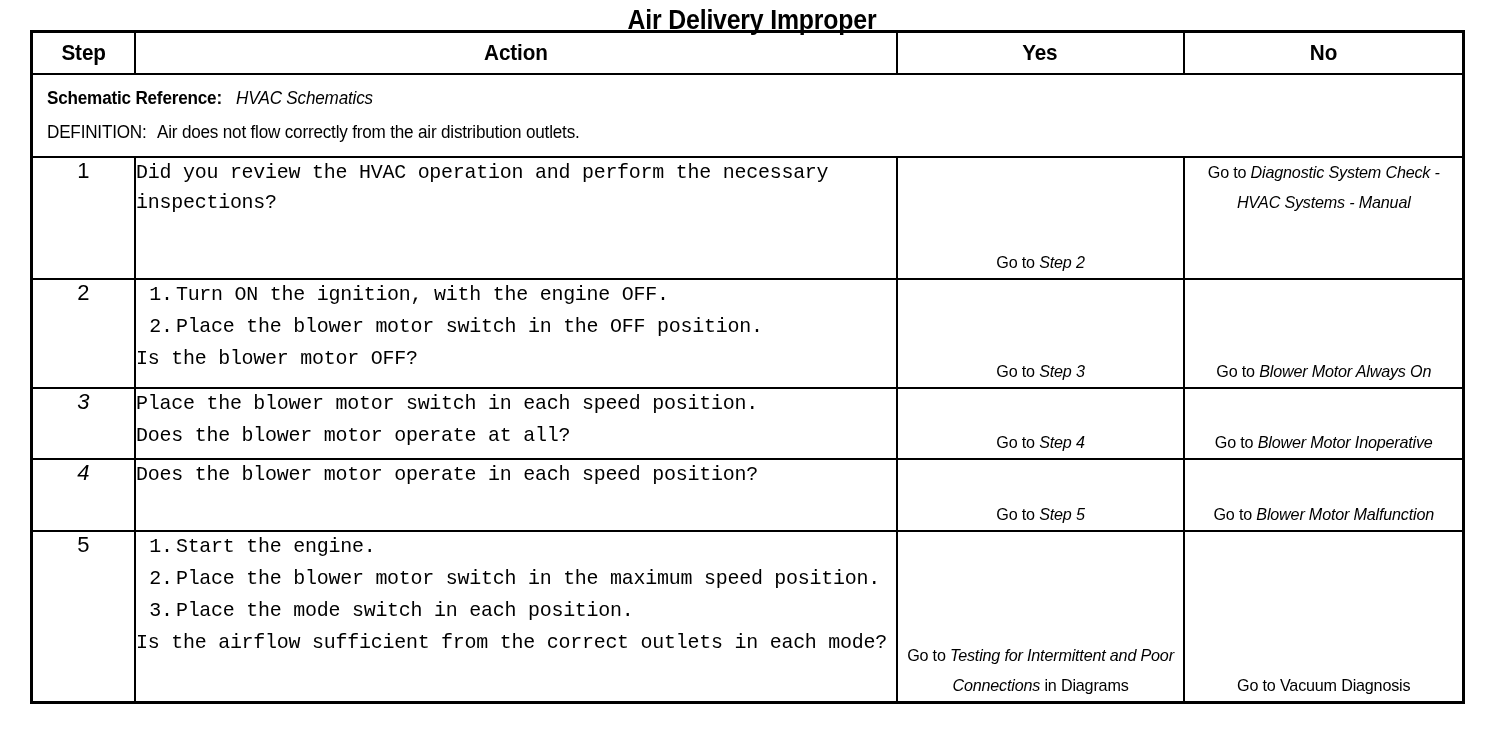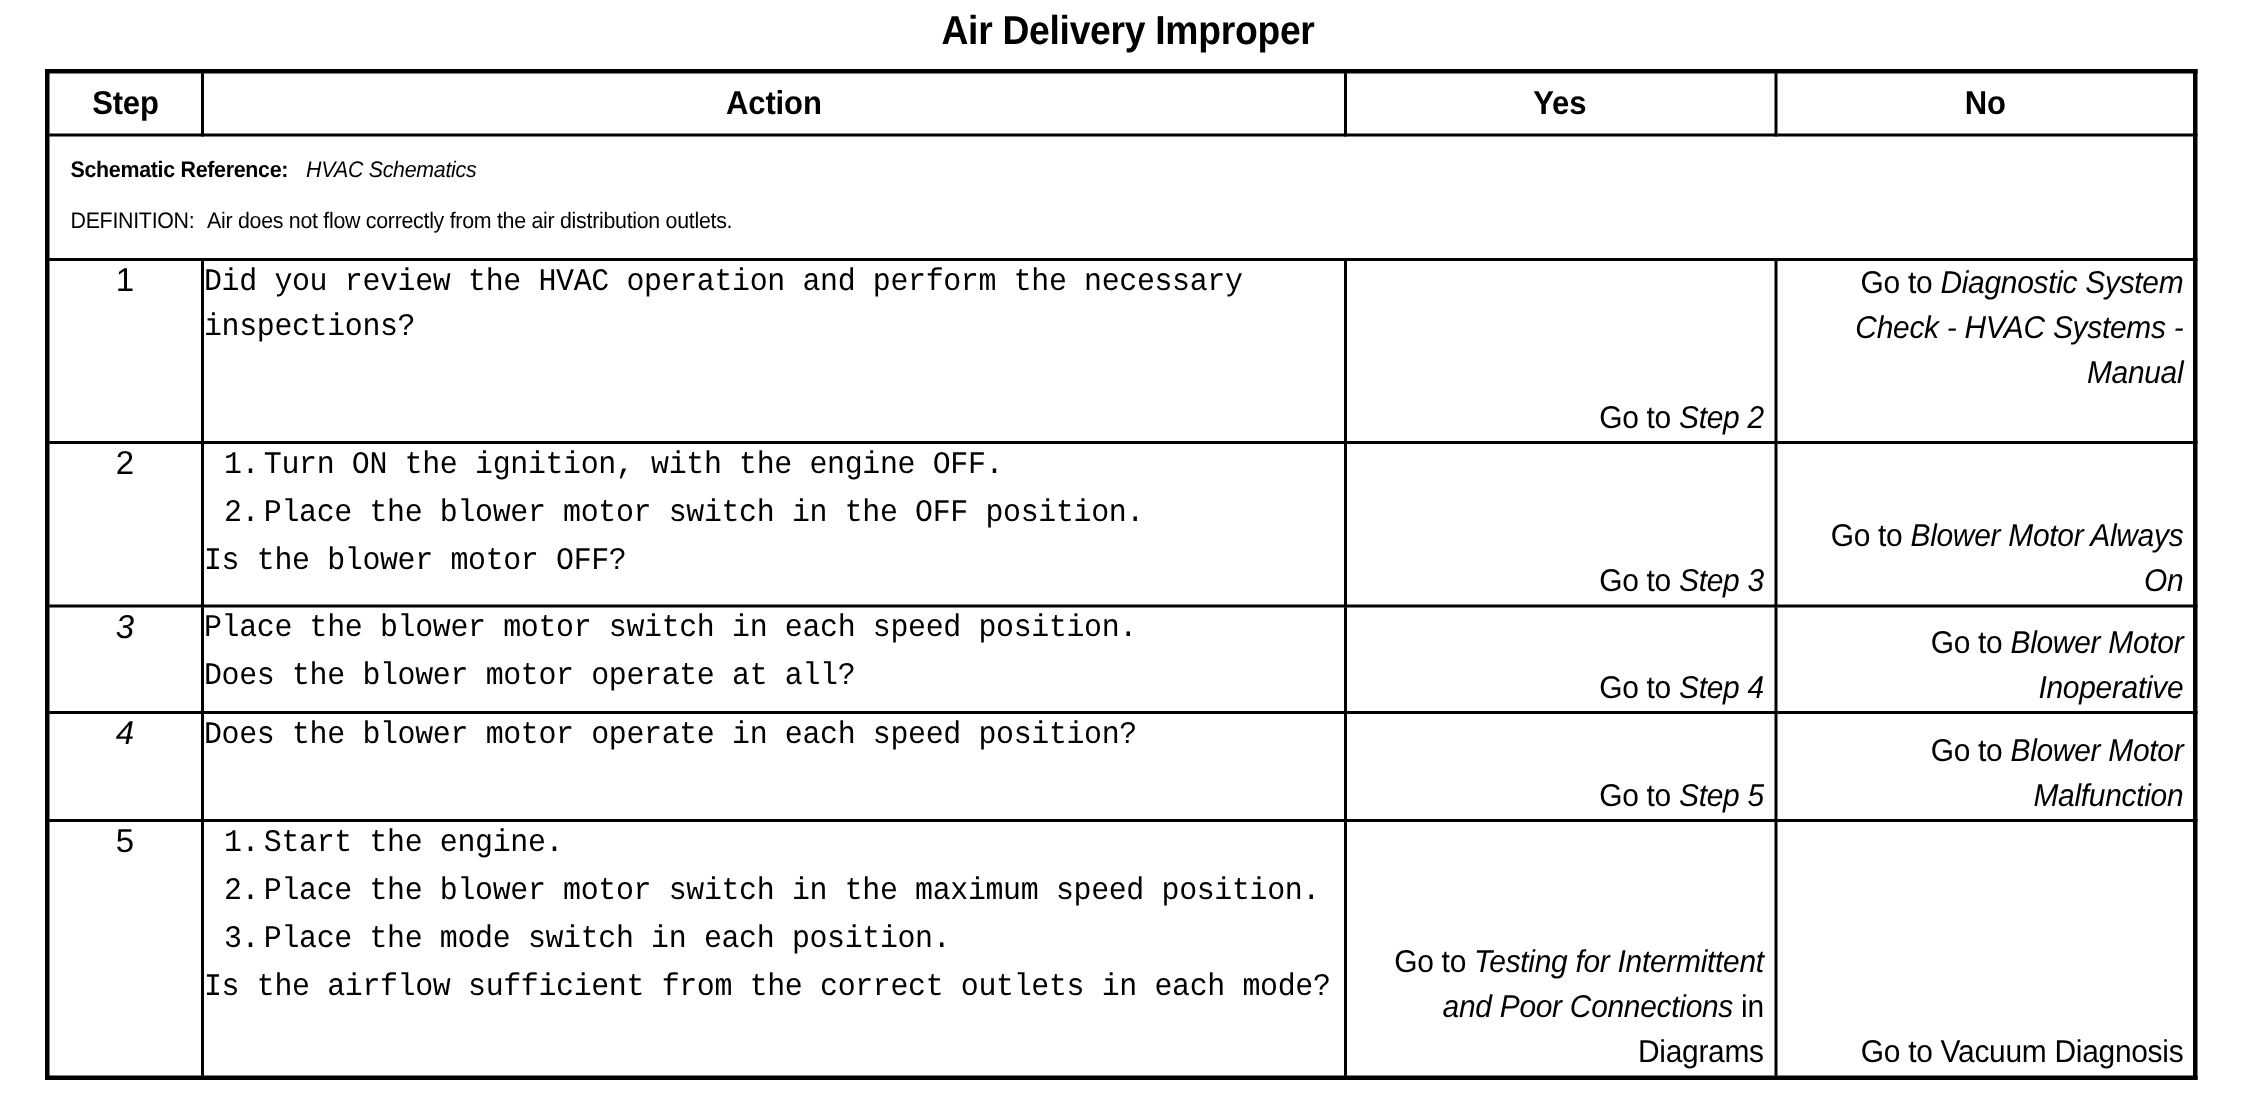--- a/index.html
+++ b/index.html
@@ -34,21 +34,21 @@
     letter-spacing: -0.2px;
     line-height: 36px;
     transform: scaleX(0.92);
     transform-origin: center top;
   }
 
   
   .dtc-table {
     position: absolute;
     left: 30px;
-    top: 46px;
+    top: 30px;
     width: 1432px;
     border-collapse: collapse;
     table-layout: fixed;
     border: 3px solid #000;
     padding-left: 32px;
   }
   .dtc-table td, .dtc-table th {
     border: 2px solid #000;
     padding: 0;
     vertical-align: top;
@@ -72,21 +72,21 @@
   }
   .hdr th > span {
     display: inline-block;
     transform: scaleX(0.94);
   }
 
   
   .defrow td {
     height: 75px;
     padding: 6px 0 0 14px;
-    font-size: 15px;
+    font-size: 18px;
     line-height: 34px;
     letter-spacing: -0.2px;
     margin-top: 11px;
   }
   .def-line { white-space: nowrap; }
   .def-line > span { display: inline-block; transform: scaleX(0.95); transform-origin: left center; }
   .bold { font-weight: bold; }
   .ital { font-style: italic; }
 
   
@@ -123,23 +123,23 @@
     margin: 0 0 2px 0;
   }
   .act-list li .num {
     position: absolute;
     left: 14px;
     top: 0;
   }
 
   
   .branch-cell {
-    font-size: 21px;
+    font-size: 17px;
     line-height: 30px;
-    text-align: right;
+    text-align: center;
     letter-spacing: -0.2px;
     padding: 6px 8px 6px 8px;
     margin-left: 48px;
   }
   .branch-cell.v-bottom { vertical-align: bottom; }
   .branch-cell.v-top    { vertical-align: top; }
   .branch-cell .br-inner {
     display: block;
     transform: scaleX(0.95);
   }

